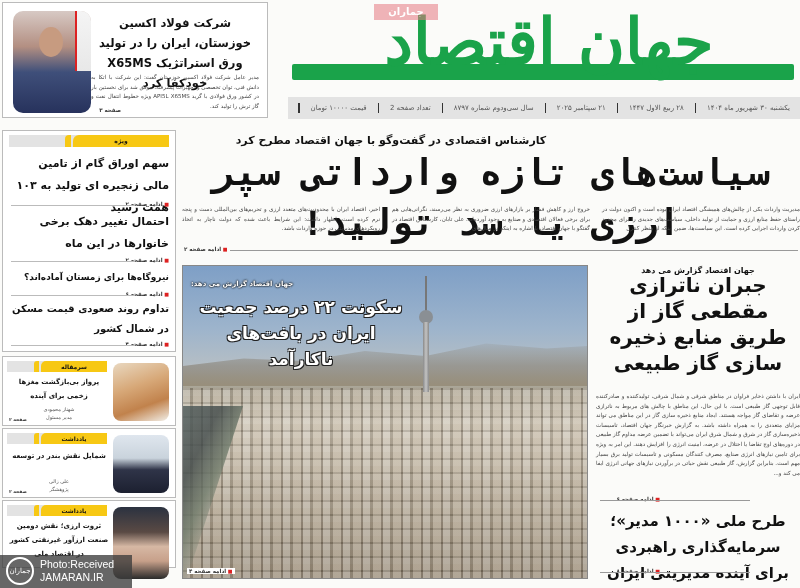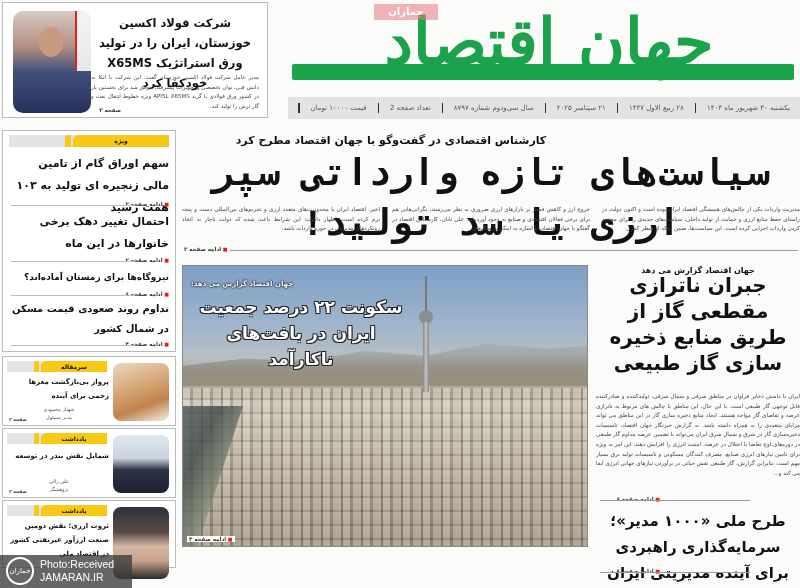--- a/index.html
+++ b/index.html
@@ -46,30 +46,30 @@
     .lb-item { position: absolute; left: 6px; right: 6px; text-align: right; font-weight: bold; }
     .lb-item .t { display: block; }
     .lb-cont { position: absolute; right: 6px; }
     .lb-line { position: absolute; left: 8px; right: 40px; height: 1px; background: #bbb; }
 
     .op-box { position: absolute; left: 2px; width: 174px; border: 1px solid #bbb; background: #fff; }
     .op-photo { position: absolute; right: 6px; top: 6px; width: 56px; border-radius: 8px; overflow: hidden; }
     .op-tab { position: absolute; right: 68px; top: 4px; width: 66px; height: 11px; background: #f7c814; border-radius: 5px 0 0 0; font-size: 6px; font-weight: bold; text-align: center; line-height: 11px; }
     .op-tab-small { position: absolute; right: 136px; top: 4px; width: 5px; height: 11px; background: #f7c814; border-radius: 3px 0 0 0; }
     .op-tab-strip { position: absolute; left: 4px; right: 68px; top: 4px; height: 11px; background: #e3e3e3; }
-    .op-title { position: absolute; right: 66px; left: 6px; font-size: 7px; font-weight: bold; line-height: 14px; }
+    .op-title { position: absolute; right: 66px; left: 6px; text-align: center; font-size: 7px; font-weight: bold; line-height: 14px; }
     .op-author { position: absolute; right: 66px; left: 6px; text-align: center; font-size: 5px; line-height: 8px; color: #555; }
     .op-page { position: absolute; left: 6px; font-size: 4.5px; font-weight: bold; color: #333; }
 
     .watermark { position: absolute; left: 0; top: 555px; width: 132px; height: 33px; background: rgba(60,60,60,0.78); color: #fff; }
     .watermark .circle { position: absolute; left: 6px; top: 2px; width: 28px; height: 28px; border: 2px solid #fff; border-radius: 50%; font-size: 7px; text-align: center; line-height: 24px; }
     .watermark .txt { position: absolute; left: 40px; top: 3px; font-family: "Liberation Sans", sans-serif; font-size: 10.5px; line-height: 13px; direction: ltr; text-align: left; }
 
     
-    .photo { position: absolute; left: 182px; top: 265px; width: 406px; height: 282px; overflow: hidden; border: 1px solid #888;
+    .photo { position: absolute; left: 182px; top: 265px; width: 406px; height: 314px; overflow: hidden; border: 1px solid #888;
       background: linear-gradient(180deg, #7e9fc6 0%, #9db4cc 20%, #b7bfc4 33%, #a8a08e 40%, #c8bfae 50%, #b8ad9a 65%, #a49884 80%, #8d806d 100%); }
     .mountain { position: absolute; left: 0; right: 0; top: 70px; height: 50px; background: linear-gradient(180deg, rgba(150,150,145,0) 0%, rgba(140,135,125,0.7) 60%, rgba(150,140,120,0.9) 100%);
       clip-path: polygon(0 60%, 15% 45%, 30% 50%, 45% 30%, 60% 40%, 75% 15%, 90% 25%, 100% 20%, 100% 100%, 0 100%); }
     .tower-mast { position: absolute; left: 242px; top: 10px; width: 2px; height: 40px; background: #777; }
     .tower-pod { position: absolute; left: 236px; top: 44px; width: 14px; height: 14px; border-radius: 50%; background: #8a8f94; }
     .tower-shaft { position: absolute; left: 240px; top: 56px; width: 6px; height: 70px; background: linear-gradient(90deg,#8a8a8a,#c3c3c3,#8a8a8a); }
     .city { position: absolute; left: 0; right: 0; top: 122px; bottom: 0;
       background:
         repeating-linear-gradient(90deg, rgba(255,255,255,0.22) 0 7px, rgba(90,80,65,0.25) 7px 10px, rgba(220,210,195,0.3) 10px 18px, rgba(70,60,50,0.3) 18px 20px),
         repeating-linear-gradient(0deg, rgba(255,255,255,0.15) 0 6px, rgba(60,55,45,0.22) 6px 8px, rgba(210,200,185,0.2) 8px 14px);

